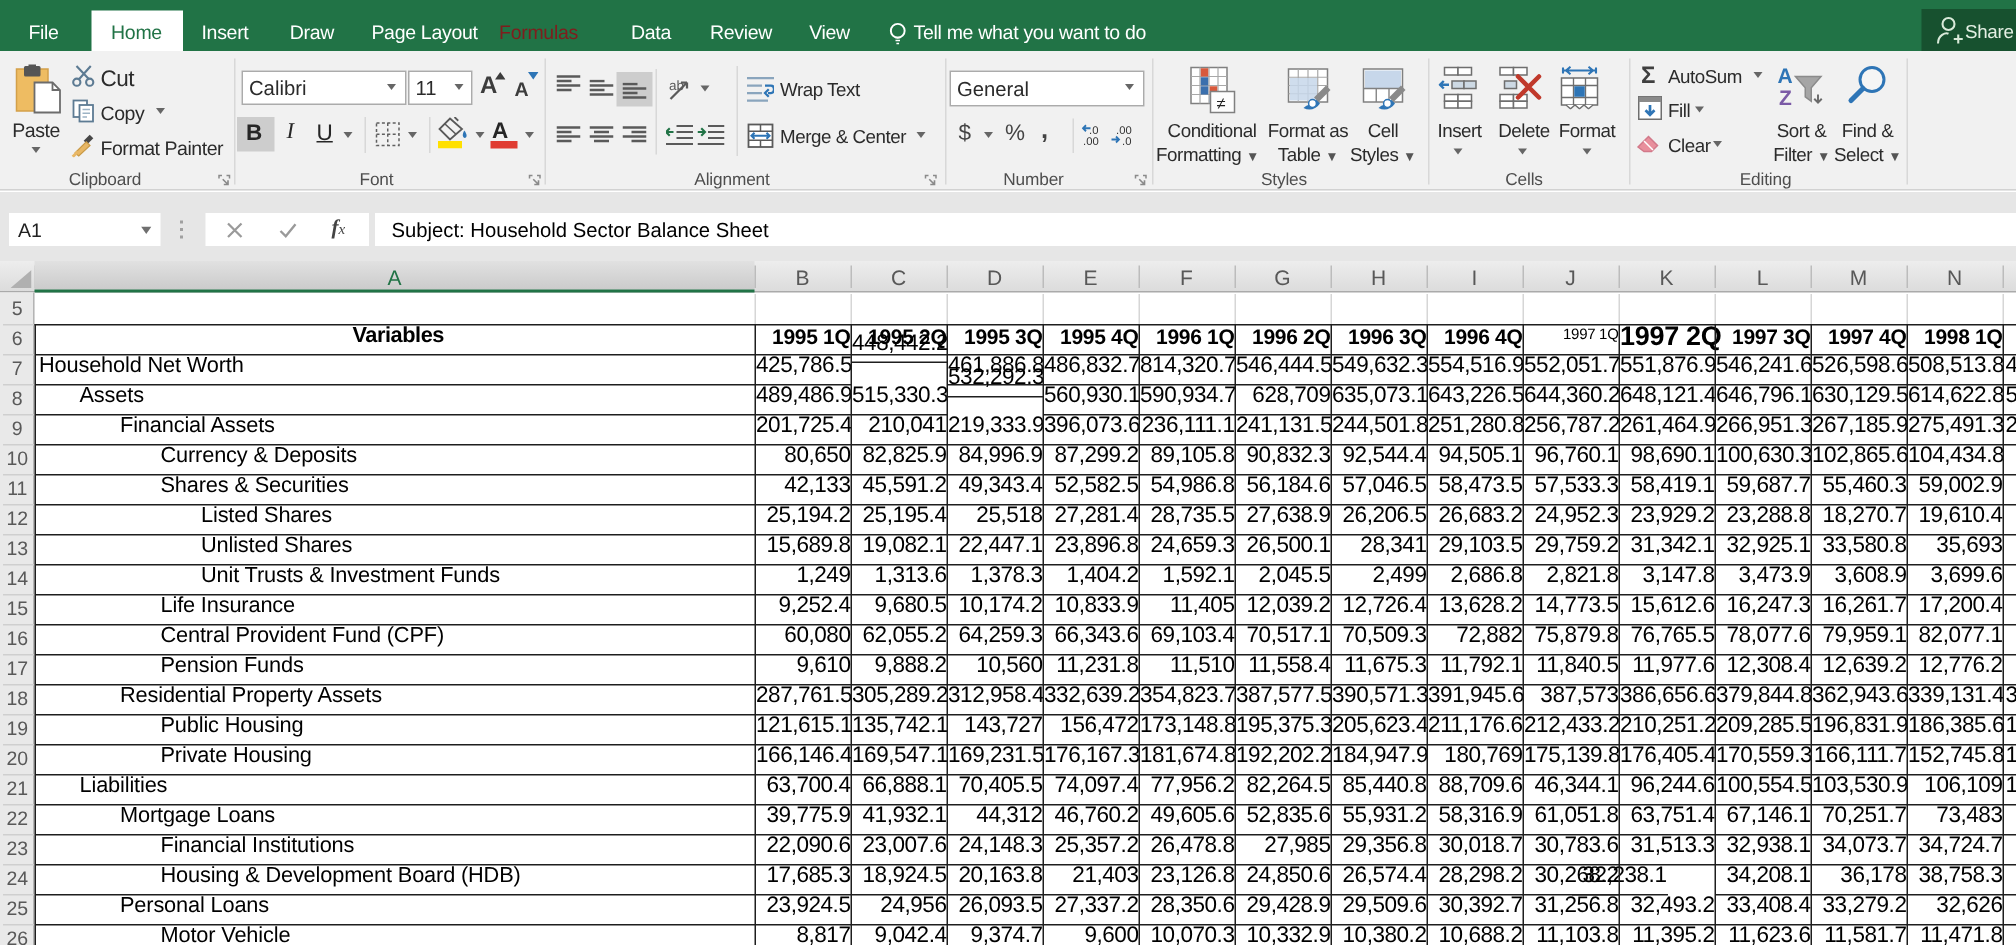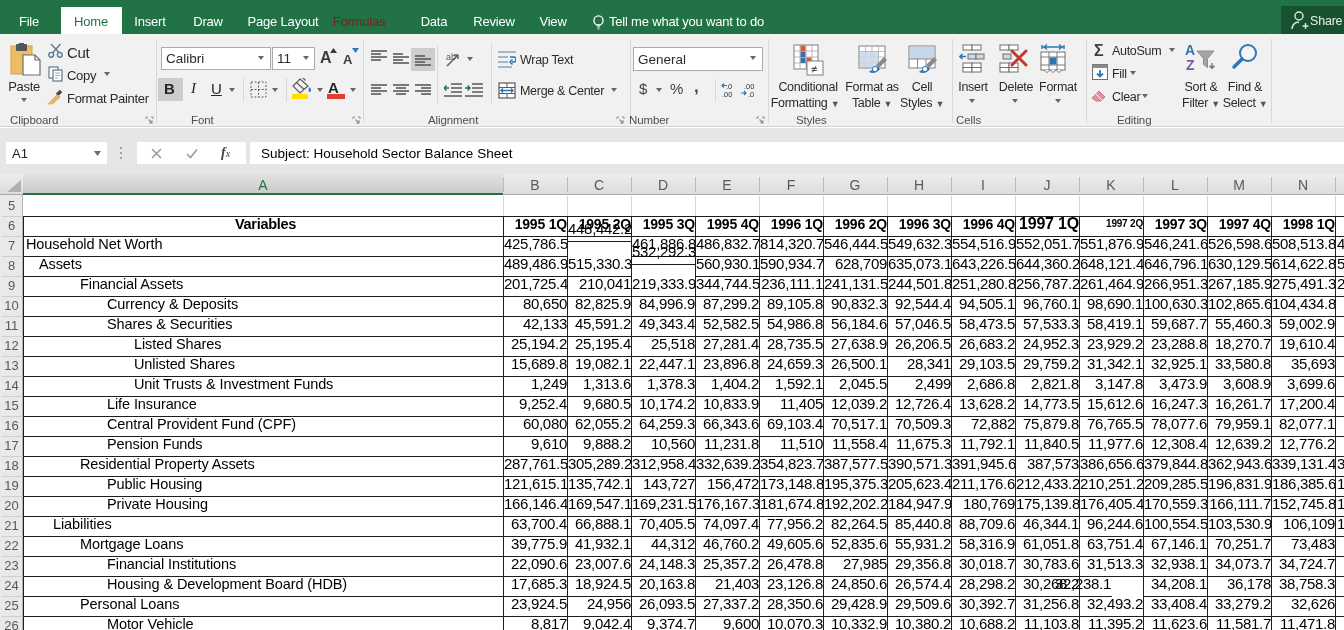--- a/index.html
+++ b/index.html
@@ -1,18 +1,18 @@
 <!DOCTYPE html>
 <html><head><meta charset="utf-8"><style>
 *{margin:0;padding:0;box-sizing:border-box}
 html,body{width:1344px;height:630px;overflow:hidden;background:#fff;
  font-family:"Liberation Sans",sans-serif;-webkit-font-smoothing:antialiased}
 .a{position:absolute}
 .tab{position:absolute;top:9px;height:25px;line-height:25px;color:#fff;font-size:13px;letter-spacing:-0.2px;text-align:center}
-.glab{position:absolute;font-size:11.5px;color:#4e4e4e;text-align:left;letter-spacing:-0.1px}
+.glab{position:absolute;font-size:11.5px;color:#4e4e4e;text-align:center;letter-spacing:-0.1px}
 .blab{position:absolute;font-size:12.5px;color:#2b2b2b;letter-spacing:-0.3px;white-space:nowrap}
 .blab2{position:absolute;font-size:12.5px;color:#2b2b2b;letter-spacing:-0.3px;white-space:nowrap;text-align:center}
 .sep{position:absolute;width:1px;background:#d8d8d8}
 .combo{position:absolute;background:#fff;border:1px solid #ababab}
 .dar{position:absolute;width:0;height:0;border-left:3.5px solid transparent;border-right:3.5px solid transparent;border-top:4px solid #666}
 .hcell{position:absolute;top:174px;height:21px;font-size:14px;color:#585858;text-align:center;line-height:22px}
 .hsep{position:absolute;top:177px;height:15px;width:1px;background:#bcbcbc}
 .rnum{position:absolute;width:23px;text-align:center;font-size:13px;color:#595959;line-height:20px}
 .cell{position:absolute;font-size:15px;letter-spacing:-0.3px;color:#000;text-align:right;line-height:16.5px;padding-right:1px;border-bottom:1px solid #1e1e1e;white-space:nowrap;height:21px}
 .lcell{position:absolute;font-size:14.5px;letter-spacing:-0.1px;color:#000;text-align:left;line-height:16.5px;border-bottom:1px solid #1e1e1e;white-space:nowrap;overflow:hidden;height:21px}
@@ -436,61 +436,61 @@
 <div class="a" style="left:23px;top:216px;width:1321px;height:1px;background:#1e1e1e"></div>
 <div class="lcell" style="left:24px;top:216px;width:480px;font-weight:bold;text-align:center;letter-spacing:-0.3px;padding-left:3px;line-height:16px">Variables</div>
 <div class="cell" style="left:504px;top:216px;width:64px;font-weight:bold;font-size:14px;letter-spacing:-0.2px;line-height:16px">1995 1Q</div>
 <div class="cell" style="left:568px;top:216px;width:64px;font-weight:bold;font-size:14px;letter-spacing:-0.2px;line-height:16px">1995 2Q</div>
 <div class="cell" style="left:632px;top:216px;width:64px;font-weight:bold;font-size:14px;letter-spacing:-0.2px;line-height:16px">1995 3Q</div>
 <div class="cell" style="left:696px;top:216px;width:64px;font-weight:bold;font-size:14px;letter-spacing:-0.2px;line-height:16px">1995 4Q</div>
 <div class="cell" style="left:760px;top:216px;width:64px;font-weight:bold;font-size:14px;letter-spacing:-0.2px;line-height:16px">1996 1Q</div>
 <div class="cell" style="left:824px;top:216px;width:64px;font-weight:bold;font-size:14px;letter-spacing:-0.2px;line-height:16px">1996 2Q</div>
 <div class="cell" style="left:888px;top:216px;width:64px;font-weight:bold;font-size:14px;letter-spacing:-0.2px;line-height:16px">1996 3Q</div>
 <div class="cell" style="left:952px;top:216px;width:64px;font-weight:bold;font-size:14px;letter-spacing:-0.2px;line-height:16px">1996 4Q</div>
-<div class="cell" style="left:1016px;top:216px;width:64px;font-weight:bold;font-size:16px;letter-spacing:-0.2px;line-height:16px">1997 1Q</div>
-<div class="cell" style="left:1080px;top:216px;width:64px;font-weight:bold;font-size:10px;letter-spacing:-0.2px;line-height:16px">1997 2Q</div>
+<div class="cell" style="left:1016px;top:216px;width:64px;font-weight:normal;font-size:10px;letter-spacing:-0.2px;line-height:16px">1997 1Q</div>
+<div class="cell" style="left:1080px;top:216px;width:64px;font-weight:bold;font-size:18px;letter-spacing:-0.2px;line-height:16px">1997 2Q</div>
 <div class="cell" style="left:1144px;top:216px;width:64px;font-weight:bold;font-size:14px;letter-spacing:-0.2px;line-height:16px">1997 3Q</div>
 <div class="cell" style="left:1208px;top:216px;width:64px;font-weight:bold;font-size:14px;letter-spacing:-0.2px;line-height:16px">1997 4Q</div>
 <div class="cell" style="left:1272px;top:216px;width:64px;font-weight:bold;font-size:14px;letter-spacing:-0.2px;line-height:16px">1998 1Q</div>
 <div class="lcell" style="left:1336px;top:216px;width:8px"></div>
 <div class="lcell" style="left:24px;top:236px;width:480px;padding-left:2px">Household Net Worth</div>
 <div class="cell" style="left:504px;top:236px;width:64px">425,786.5</div>
 <div class="cell" style="left:568px;top:221px;width:64px">448,442.2</div>
 <div class="cell" style="left:632px;top:236px;width:64px">461,886.8</div>
 <div class="cell" style="left:696px;top:236px;width:64px">486,832.7</div>
 <div class="cell" style="left:760px;top:236px;width:64px">814,320.7</div>
 <div class="cell" style="left:824px;top:236px;width:64px">546,444.5</div>
 <div class="cell" style="left:888px;top:236px;width:64px">549,632.3</div>
 <div class="cell" style="left:952px;top:236px;width:64px">554,516.9</div>
 <div class="cell" style="left:1016px;top:236px;width:64px">552,051.7</div>
 <div class="cell" style="left:1080px;top:236px;width:64px">551,876.9</div>
 <div class="cell" style="left:1144px;top:236px;width:64px">546,241.6</div>
 <div class="cell" style="left:1208px;top:236px;width:64px">526,598.6</div>
 <div class="cell" style="left:1272px;top:236px;width:64px">508,513.8</div>
 <div class="lcell" style="left:1336px;top:236px;width:8px;padding-left:1px;letter-spacing:-0.3px;font-size:15px">4</div>
-<div class="lcell" style="left:24px;top:256px;width:480px;padding-left:15px">Assets</div>
+<div class="lcell" style="left:24px;top:256px;width:480px;padding-left:29px">Assets</div>
 <div class="cell" style="left:504px;top:256px;width:64px">489,486.9</div>
 <div class="cell" style="left:568px;top:256px;width:64px">515,330.3</div>
 <div class="cell" style="left:632px;top:244px;width:64px">532,292.3</div>
 <div class="cell" style="left:696px;top:256px;width:64px">560,930.1</div>
 <div class="cell" style="left:760px;top:256px;width:64px">590,934.7</div>
 <div class="cell" style="left:824px;top:256px;width:64px">628,709</div>
 <div class="cell" style="left:888px;top:256px;width:64px">635,073.1</div>
 <div class="cell" style="left:952px;top:256px;width:64px">643,226.5</div>
 <div class="cell" style="left:1016px;top:256px;width:64px">644,360.2</div>
 <div class="cell" style="left:1080px;top:256px;width:64px">648,121.4</div>
 <div class="cell" style="left:1144px;top:256px;width:64px">646,796.1</div>
 <div class="cell" style="left:1208px;top:256px;width:64px">630,129.5</div>
 <div class="cell" style="left:1272px;top:256px;width:64px">614,622.8</div>
 <div class="lcell" style="left:1336px;top:256px;width:8px;padding-left:1px;letter-spacing:-0.3px;font-size:15px">5</div>
 <div class="lcell" style="left:24px;top:276px;width:480px;padding-left:56px">Financial Assets</div>
 <div class="cell" style="left:504px;top:276px;width:64px">201,725.4</div>
 <div class="cell" style="left:568px;top:276px;width:64px">210,041</div>
 <div class="cell" style="left:632px;top:276px;width:64px">219,333.9</div>
-<div class="cell" style="left:696px;top:276px;width:64px">344,744.5</div>
+<div class="cell" style="left:696px;top:276px;width:64px">396,073.6</div>
 <div class="cell" style="left:760px;top:276px;width:64px">236,111.1</div>
 <div class="cell" style="left:824px;top:276px;width:64px">241,131.5</div>
 <div class="cell" style="left:888px;top:276px;width:64px">244,501.8</div>
 <div class="cell" style="left:952px;top:276px;width:64px">251,280.8</div>
 <div class="cell" style="left:1016px;top:276px;width:64px">256,787.2</div>
 <div class="cell" style="left:1080px;top:276px;width:64px">261,464.9</div>
 <div class="cell" style="left:1144px;top:276px;width:64px">266,951.3</div>
 <div class="cell" style="left:1208px;top:276px;width:64px">267,185.9</div>
 <div class="cell" style="left:1272px;top:276px;width:64px">275,491.3</div>
 <div class="lcell" style="left:1336px;top:276px;width:8px;padding-left:1px;letter-spacing:-0.3px;font-size:15px">2</div>

